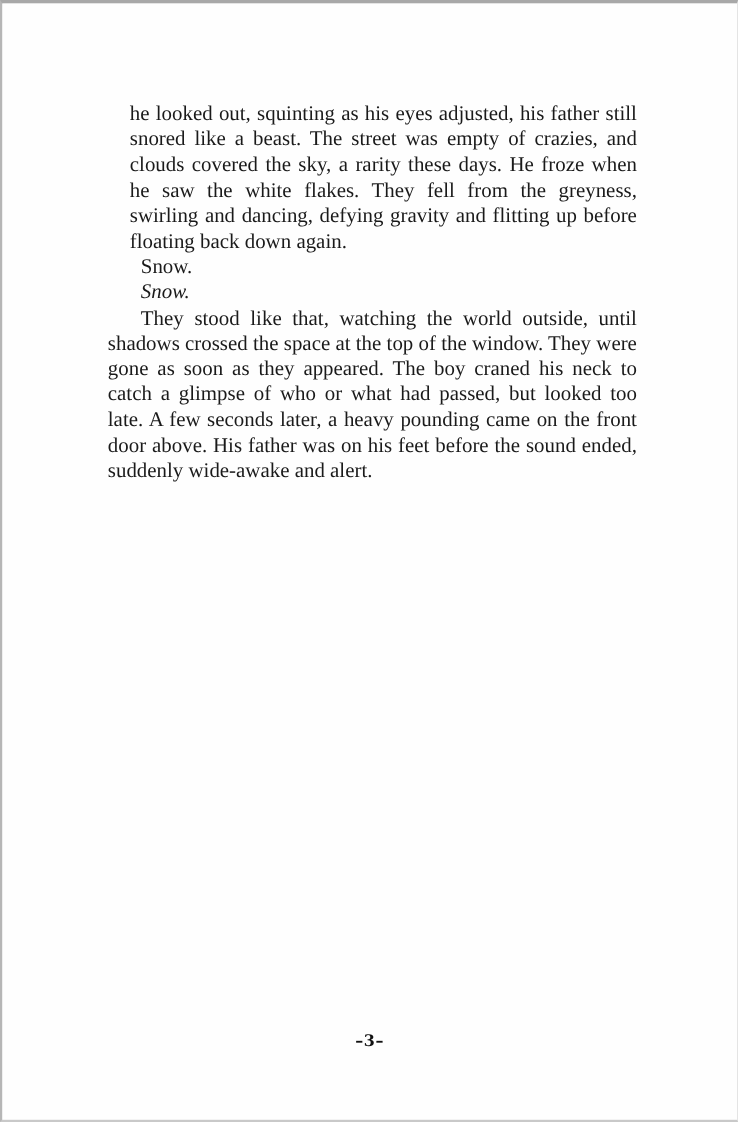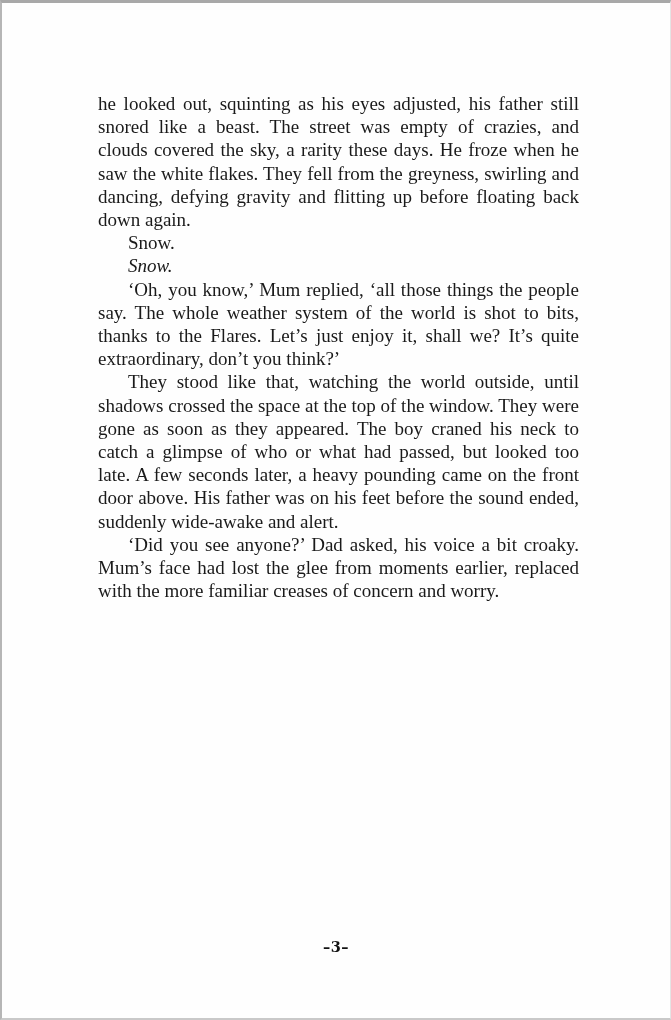--- a/index.html
+++ b/index.html
@@ -31,21 +31,21 @@
     text-align: justify;
     text-justify: inter-word;
     hyphens: auto;
     -webkit-hyphens: auto;
   }
   .text-block p {
     margin: 0;
     padding: 0;
     text-indent: 30px;
   }
-  .text-block p.noindent { text-indent: 0; }
+  .text-block p.noindent { text-indent: 0; margin-left: 20px; }
   .text-block p.italic { font-style: italic; }
   .folio {
     position: absolute;
     left: 0;
     right: 0;
     top: 935px;
     text-align: center;
     font-family: "DejaVu Serif", serif;
     font-weight: bold;
     font-size: 14.5px;
@@ -54,18 +54,16 @@
   }
 </style>
 </head>
 <body>
 
 <main class="page">
   <section class="text-block" id="paragraphs">
       <p class="noindent">he looked out, squinting as his eyes adjusted, his father still snored like a beast. The street was empty of crazies, and clouds covered the sky, a rarity these days. He froze when he saw the white flakes. They fell from the greyness, swirling and dancing, defying gravity and flitting up before floating back down again.</p>
       <p>Snow.</p>
       <p class="italic">Snow.</p>
-      <p>‘Oh, you know,’ Mum replied, ‘all those things the people say. The whole weather system of the world is shot to bits, thanks to the Flares. Let’s just enjoy it, shall we? It’s quite extraordinary, don’t you think?’</p>
       <p>They stood like that, watching the world outside, until shadows crossed the space at the top of the window. They were gone as soon as they appeared. The boy craned his neck to catch a glimpse of who or what had passed, but looked too late. A few seconds later, a heavy pounding came on the front door above. His father was on his feet before the sound ended, suddenly wide-awake and alert.</p>
-      <p>‘Did you see anyone?’ Dad asked, his voice a bit croaky. Mum’s face had lost the glee from moments earlier, replaced with the more familiar creases of concern and worry.</p>
     </section>
   <footer class="folio">–3–</footer>
 </main>
 
 </body></html>

